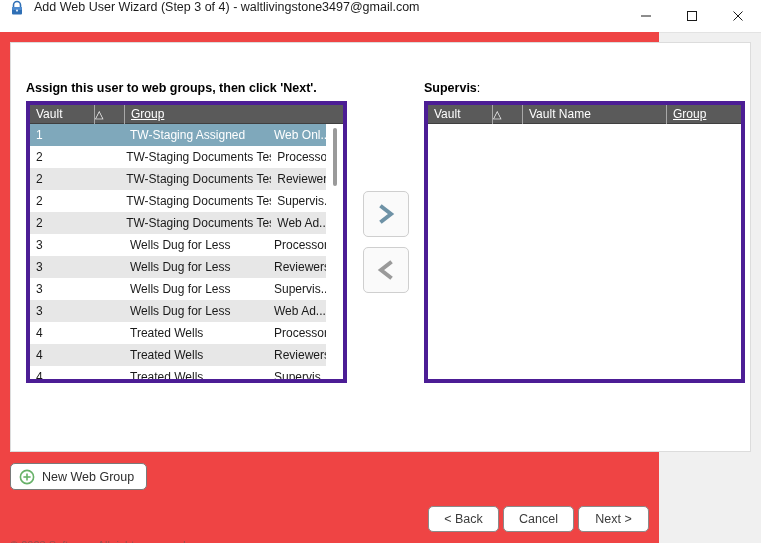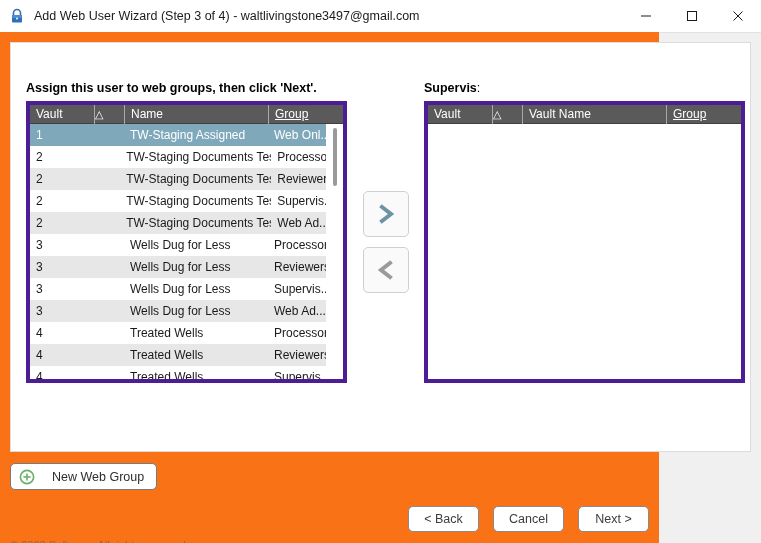--- a/index.html
+++ b/index.html
@@ -18,21 +18,21 @@
   }
 
   
   .titlebar {
     position: absolute;
     left: 0; top: 0;
     width: 761px; height: 32px;
     background: #ffffff;
     border-bottom: 1px solid #e3e3e3;
     display: flex;
-    align-items: center;
+    align-items: flex-start;
   }
   .tb-icon {
     width: 16px; height: 16px;
     margin-left: 9px; margin-right: 9px;
     flex: 0 0 auto;
     display: block;
   }
   .tb-title {
     font-size: 12.5px;
     color: #1b1b1b;
@@ -51,21 +51,21 @@
     align-items: center;
     justify-content: center;
     cursor: default;
   }
 
   
   .window-body {
     position: absolute;
     left: 0; top: 32px;
     width: 659px; height: 511px;
-    background: #f97316;
+    background: #ef4444;
   }
 
   
   .content-panel {
     position: absolute;
     left: 10px; top: 10px;
     width: 741px; height: 410px;
     background: #ffffff;
     border: 1px solid #dcdcdc;
     box-sizing: border-box;
@@ -208,31 +208,31 @@
     justify-content: center;
     box-sizing: border-box;
     padding: 0;
   }
 
   .btn-newgroup {
     position: absolute;
     left: 10px; top: 431px;
     height: 27px;
     padding: 0 12px 0 8px;
-    gap: 17px;
+    gap: 7px;
     color: #2e2e2e;
     border-color: #7a7a7a;
   }
   .plus-icon { width: 16px; height: 16px; display: block; }
 
   .footer-buttons {
     position: absolute;
     right: 10px; top: 474px;
     display: flex;
-    gap: 14px;
+    gap: 4px;
   }
   .btn-nav {
     width: 71px; height: 26px;
   }
 
   .bottom-clip {
     position: absolute;
     left: 10px; top: 539px;
     width: 400px;
     height: 10px;
@@ -285,21 +285,20 @@
     </div>
 
     <div class="panel-label assigned">
       <span>Supervis</span><span class="colon">:</span>
     </div>
 
     <div class="listview lv-left">
       <div class="lv-header">
         <div class="hcell col-vault">Vault</div>
         <div class="hcell col-sort sort-tri">△</div>
-        <div class="hcell col-name">Name</div>
         <div class="hcell col-group">Group</div>
       </div>
       <div class="lv-rows" id="left-rows">
           <div class="lv-row selected">
             <div class="cell c-vault">1</div>
             <div class="cell c-gap"></div>
             <div class="cell c-name">TW-Staging Assigned</div>
             <div class="cell c-group">Web Onl...</div>
           </div>
           <div class="lv-row even">

